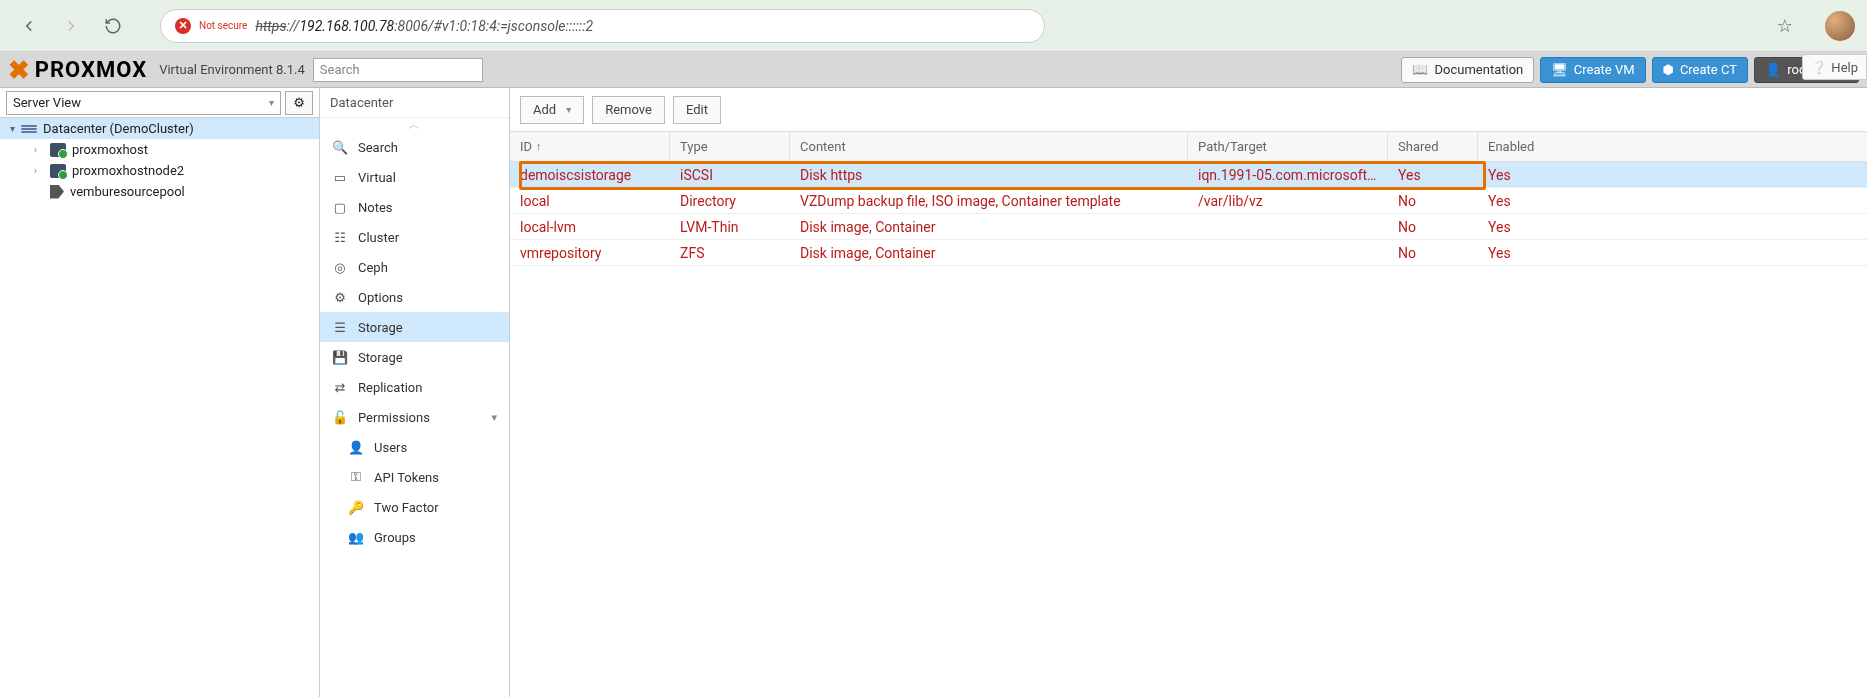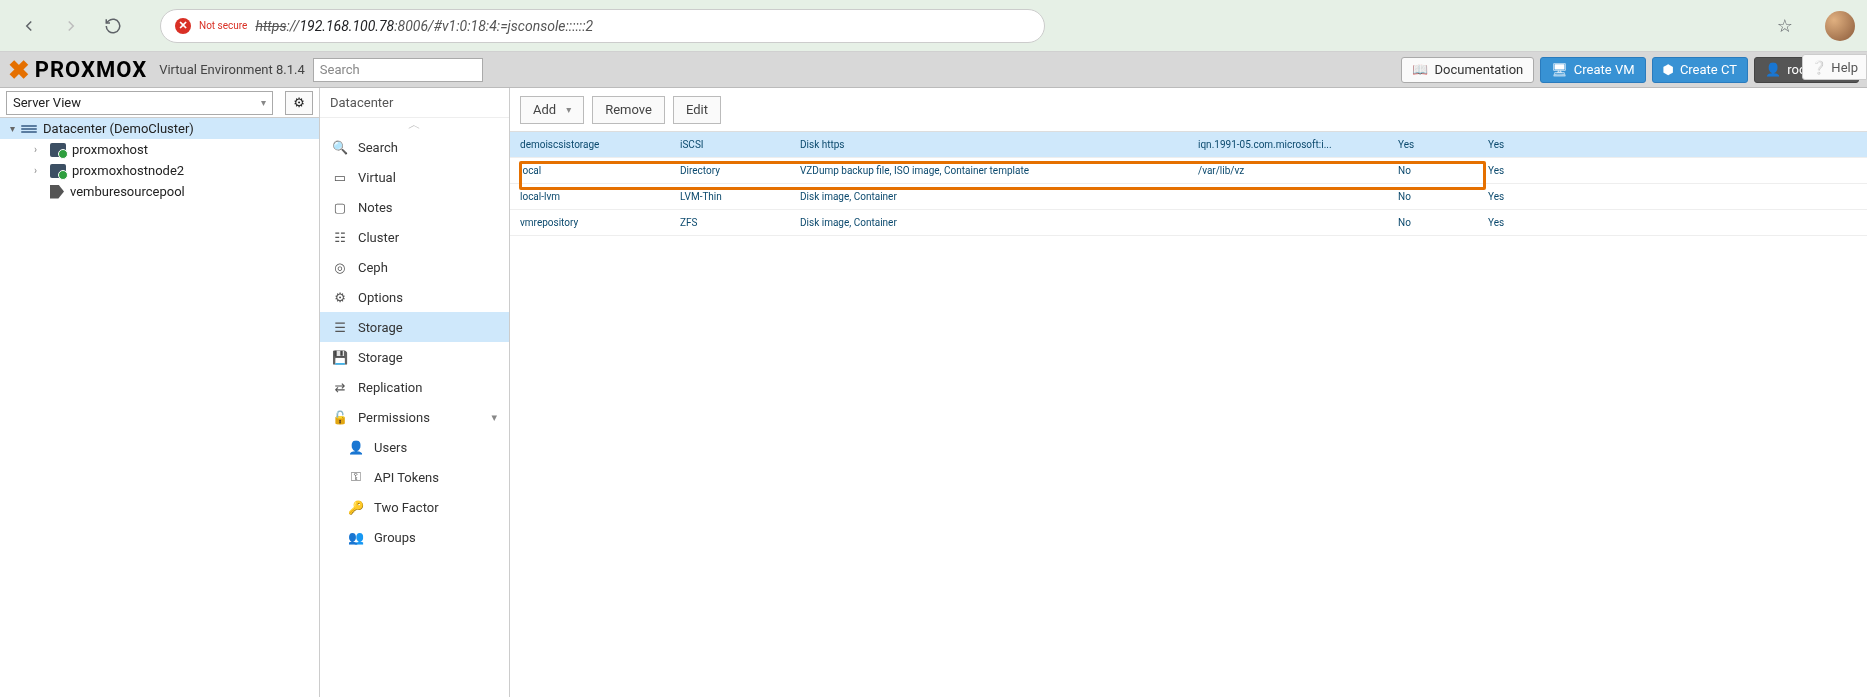--- a/index.html
+++ b/index.html
@@ -22,21 +22,21 @@
   .brand .x { color:#e57000; font-weight:900; font-size:26px;}
   .env-text { color:#444; font-size:13px; margin-left:4px;}
   .search-box { width:170px; height:24px; border:1px solid #aaa; background:#fff; padding:0 6px; font-size:13px; color:#666; display:flex; align-items:center;}
   .top-right { margin-left:auto; display:flex; gap:6px; align-items:center;}
   .btn { height:26px; padding:0 10px; border:1px solid #aaa; border-radius:3px; background:#fafafa; display:flex; align-items:center; gap:6px; font-size:13px; color:#333; cursor:pointer;}
   .btn.blue { background:#3892d4; border-color:#2a7bbd; color:#fff;}
   .btn.dark { background:#555; border-color:#444; color:#fff;}
   
   .workspace { display:flex; height: calc(697px - 52px - 36px); }
   .tree-panel { width: 320px; border-right:1px solid #ccc; display:flex; flex-direction:column; }
-  .tree-header { height:30px; border-bottom:1px solid #ccc; display:flex; align-items:center; padding:0 6px;gap:8px; }
+  .tree-header { height:30px; border-bottom:1px solid #ccc; display:flex; align-items:center; padding:0 6px; }
   .tree-select { flex:1; height:24px; border:1px solid #aaa; background:#fff; display:flex; align-items:center; padding:0 6px; justify-content:space-between; font-size:13px;}
   .gear-box { width:28px; height:24px; border:1px solid #aaa; margin-left:4px; display:flex; align-items:center; justify-content:center; background:#fafafa;}
   .tree-body { flex:1; overflow:auto; font-size:13px; }
   .tree-row { display:flex; align-items:center; gap:6px; padding:3px 6px; }
   .tree-row.selected { background:#cfe8fb; }
   .tree-row.lv1 { padding-left:10px;}
   .tree-row.lv2 { padding-left:34px;}
   .expander { width:10px; color:#888; font-size:10px;}
   .tri { color:#666; font-size:10px;}
   .stack-ico { width:16px; display:inline-flex; flex-direction:column; gap:1px;}
@@ -58,21 +58,21 @@
   .content { flex:1; display:flex; flex-direction:column; position:relative; }
   .content-toolbar { height:44px; display:flex; align-items:center; padding:6px 10px; gap:8px; border-bottom:1px solid #ddd;}
   .cbtn { height:28px; padding:0 12px; border:1px solid #bbb; border-radius:0; background:#fafafa; display:flex; align-items:center; gap:6px; font-size:13px; color:#444; cursor:pointer;}
   .cbtn .caret { font-size:10px; color:#888; margin-left:4px;}
   .grid { flex:1; overflow:auto;}
   .ghead, .grow { display:grid; grid-template-columns: 160px 120px 398px 200px 90px 78px; align-items:center; }
   .ghead { height:30px; background:#f7f7f7; border-bottom:1px solid #ddd; }
   .ghead > div { padding:0 10px; color:#666; font-size:13px; border-right:1px solid #e2e2e2; height:100%; display:flex; align-items:center; gap:4px;}
   .ghead > div:last-child{border-right:none;}
   .grow { height:26px; border-bottom:1px solid #eee; }
-  .grow > div { padding:0 10px; font-size:10px; color:#0c4a6e; white-space:nowrap; overflow:hidden; text-overflow:ellipsis;}
+  .grow > div { padding:0 10px; font-size:14px; color:#b91c1c; white-space:nowrap; overflow:hidden; text-overflow:ellipsis;}
   .grow.selected { background:#cfe8fb; }
   .hilite-box { position:absolute; border:3px solid #e57000; pointer-events:none; top:73px; left:9px; width:967px; height:29px; border-radius:2px;}
   .help-fab { position:absolute; right:0; top:0; height:26px; padding:0 8px; display:flex; align-items:center; gap:4px; border:1px solid #ccc; border-left:1px solid #ccc; border-radius:3px 0 0 3px; background:#fafafa; color:#555; transform:translateY(-34px);}
   svg { display:block; }
 </style>
 </head>
 <body>
 
 <div class="browser-bar">
   <div class="nav-btn">
@@ -247,20 +247,41 @@
           <span class="caret">▾</span>
         </div>
       <div class="cbtn">
           <span>Remove</span>
         </div>
       <div class="cbtn">
           <span>Edit</span>
         </div>
     </div>
     <div class="grid">
+      <div class="ghead">
+        <div>
+            <span>ID</span>
+            <span style="font-size:11px">↑</span>
+          </div>
+        <div>
+            <span>Type</span>
+          </div>
+        <div>
+            <span>Content</span>
+          </div>
+        <div>
+            <span>Path/Target</span>
+          </div>
+        <div>
+            <span>Shared</span>
+          </div>
+        <div>
+            <span>Enabled</span>
+          </div>
+      </div>
       <div class="grow selected">
         <div>demoiscsistorage</div>
         <div>iSCSI</div>
         <div>Disk https</div>
         <div>iqn.1991-05.com.microsoft:i...</div>
         <div>Yes</div>
         <div>Yes</div>
       </div>
       <div class="grow">
         <div>local</div>

